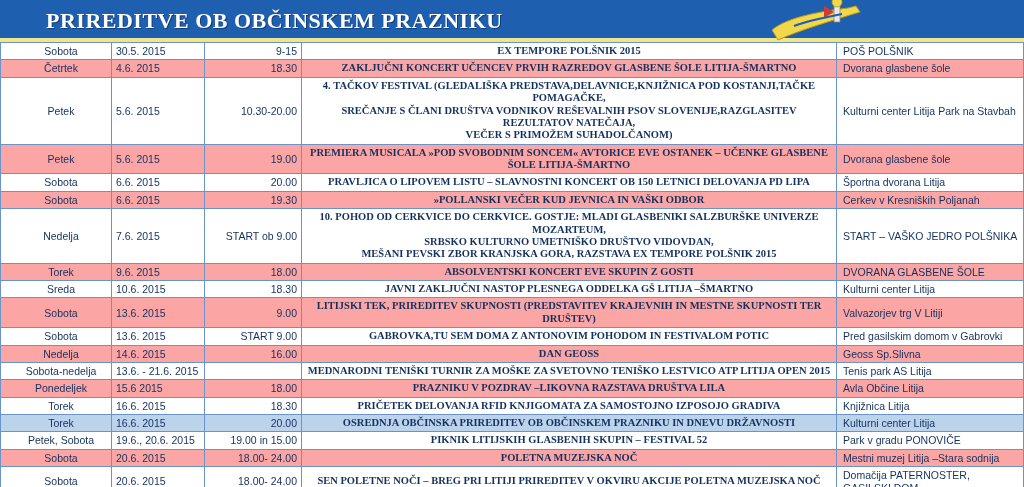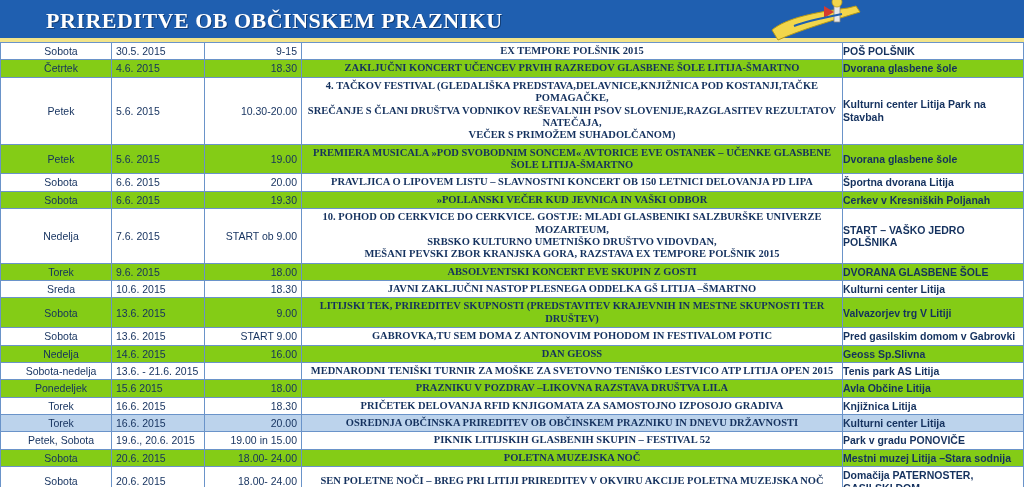--- a/index.html
+++ b/index.html
@@ -57,24 +57,24 @@
     font-size:10.5px;
     padding:2px 4px;
     vertical-align:middle;
     line-height:1.18;
     color:#14315e;
   }
   .c-day{width:92px;text-align:center;padding-left:14px;}
   .c-date{width:84px;}
   .c-time{width:88px;text-align:right;}
   .c-desc{text-align:center;font-weight:bold;font-family:Liberation Serif, serif;}
-  .c-place{width:176px;text-align:left;padding-left:0;font-weight:bold;}
+  .c-place{width:176px;text-align:left;padding-left:6px;}
 
   tr.r-white td{background:#ffffff;}
-  tr.r-yellow td{background:#84cc16;margin-left:18px;}
+  tr.r-yellow td{background:#fca5a5;margin-left:18px;}
   tr.r-blue td{background:#bcd3ec;}
 
   .desc-line{display:block;}
 </style>
 </head>
 <body>
 
 <div class="page">
 
   <div class="watermark">

